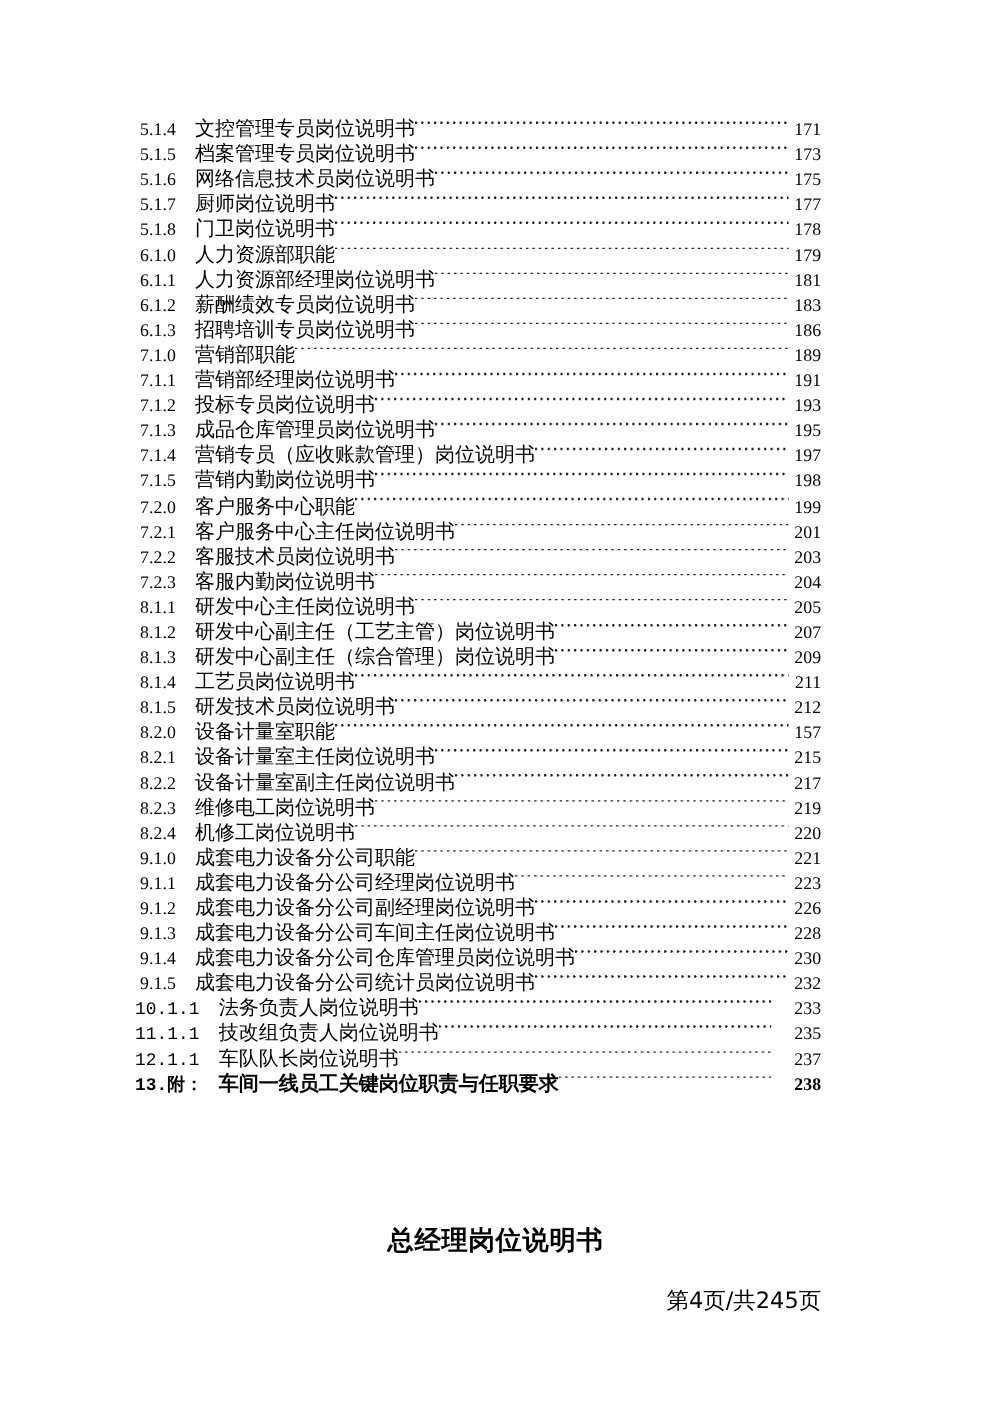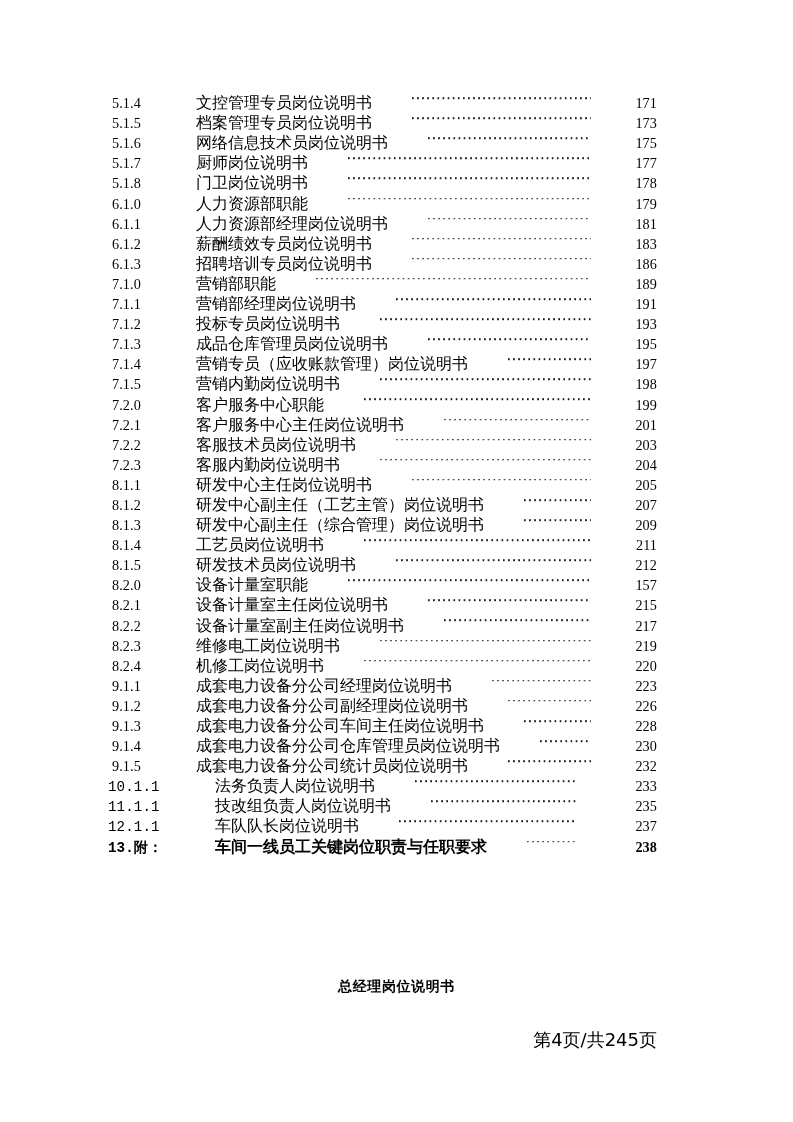--- a/index.html
+++ b/index.html
@@ -30,21 +30,20 @@
     width: 545px;
   }
 
   .toc-row {
     display: flex;
     align-items: baseline;
     height: 20.1px;
     line-height: 20.1px;
     font-size: 14.2px;
     white-space: nowrap;
-    gap: 40px;
   }
 
   .toc-num {
     flex: 0 0 auto;
     width: 44px;
     text-align: left;
     letter-spacing: 0.1px;
   }
 
   
@@ -103,21 +102,21 @@
   }
 
   
   .doc-heading {
     position: absolute;
     left: 0;
     right: 0;
     top: 978px;
     text-align: center;
     font-family: "DejaVu Sans", "Liberation Sans", sans-serif;
-    font-size: 14px;
+    font-size: 21px;
     font-weight: bold;
     letter-spacing: 0.6px;
   }
 
   
   .footer {
     position: absolute;
     right: 136px;
     top: 1028px;
     font-size: 18px;
@@ -299,20 +298,26 @@
         <span class="toc-leader"></span>
         <span class="toc-page">219</span>
       </div>
       <div class="toc-row">
         <span class="toc-num">8.2.4</span>
         <span class="toc-title">机修工岗位说明书</span>
         <span class="toc-leader"></span>
         <span class="toc-page">220</span>
       </div>
       <div class="toc-row">
+        <span class="toc-num">9.1.0</span>
+        <span class="toc-title">成套电力设备分公司职能</span>
+        <span class="toc-leader"></span>
+        <span class="toc-page">221</span>
+      </div>
+      <div class="toc-row">
         <span class="toc-num">9.1.1</span>
         <span class="toc-title">成套电力设备分公司经理岗位说明书</span>
         <span class="toc-leader"></span>
         <span class="toc-page">223</span>
       </div>
       <div class="toc-row">
         <span class="toc-num">9.1.2</span>
         <span class="toc-title">成套电力设备分公司副经理岗位说明书</span>
         <span class="toc-leader"></span>
         <span class="toc-page">226</span>

